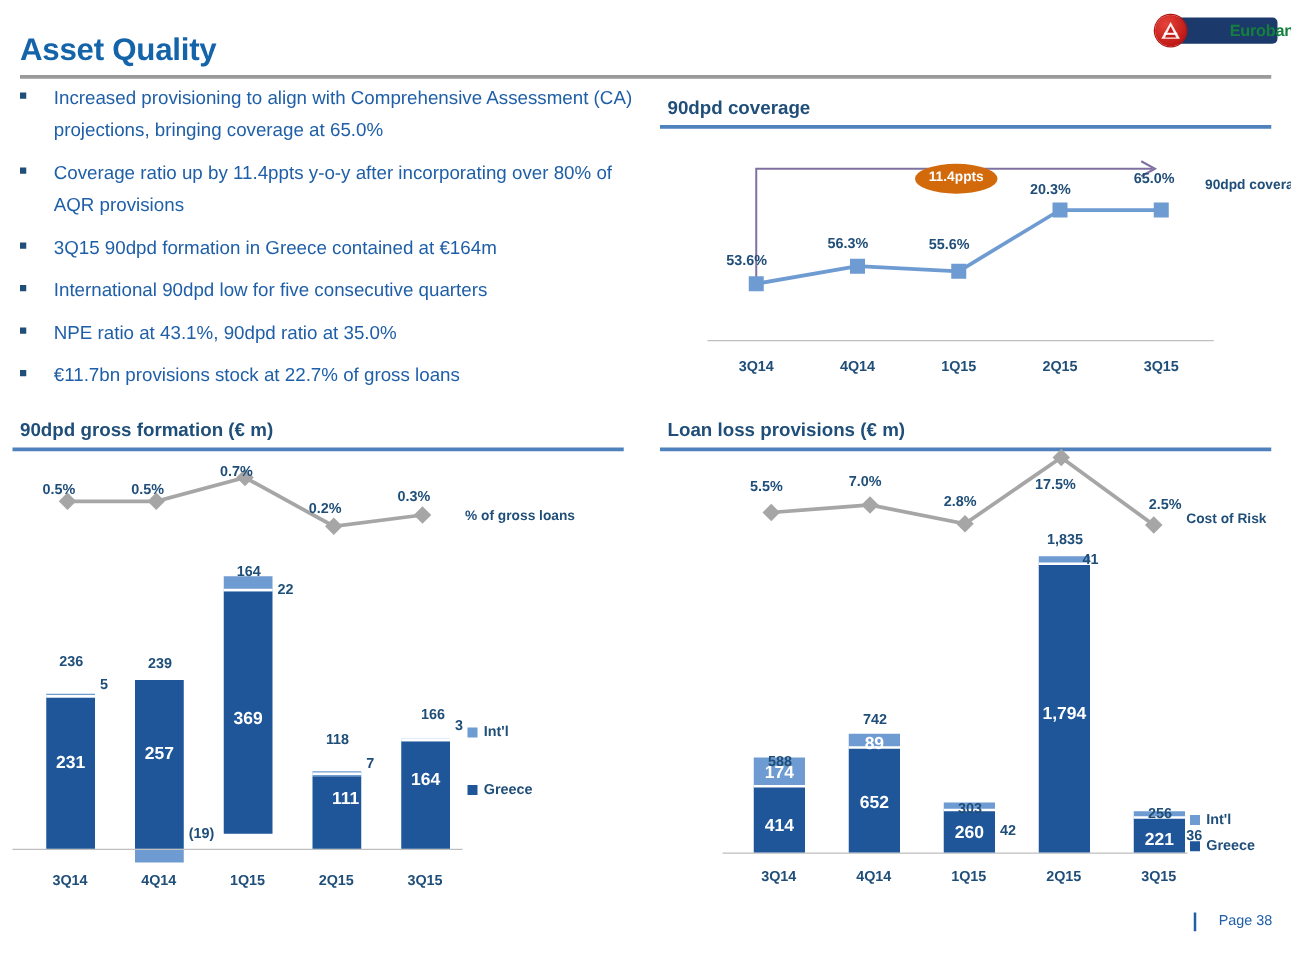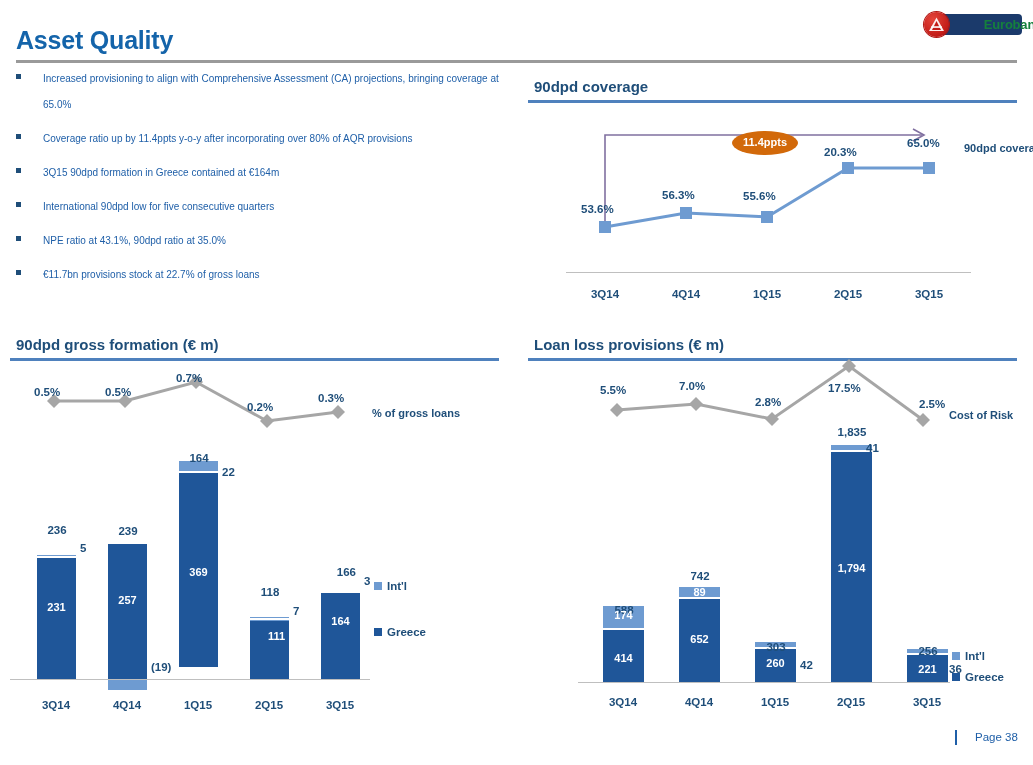--- a/index.html
+++ b/index.html
@@ -38,41 +38,41 @@
   #logo-mark svg{position:absolute;left:4px;top:4px;}
 
   
   #bullets{position:absolute;left:16px;top:66px;width:492px;}
   .bullet-row{display:flex;align-items:flex-start;margin-bottom:8px;}
   .bullet-sq{
     width:5px;height:5px;background:#1F4E79;margin-top:8px;
     margin-right:22px;flex:0 0 5px;
   }
   .bullet-text{
-    font-size:10px;color:#1F5FA8;line-height:26px;
+    font-size:15px;color:#1F5FA8;line-height:26px;
   }
 
   
   .panel-title{
     position:absolute;font-size:15px;font-weight:bold;color:#1F4E79;
   }
   .panel-rule{position:absolute;height:3px;background:#4F81BD;}
 
   .chart{position:absolute;}
   .axis-line{position:absolute;height:1px;background:#BFBFBF;}
   .cat-label{
     position:absolute;font-size:11.5px;font-weight:bold;color:#1F4E79;
     text-align:center;
   }
   .val-label{
     position:absolute;font-size:11.5px;font-weight:bold;color:#1F4E79;
     white-space:nowrap;
   }
   .val-inside{
-    position:absolute;font-size:11px;font-weight:bold;color:#ffffff;
+    position:absolute;font-size:14px;font-weight:bold;color:#ffffff;
     white-space:nowrap;text-align:center;
   }
   .series-label{
     position:absolute;font-size:11px;font-weight:bold;color:#1F4E79;
     white-space:nowrap;line-height:15px;
   }
   .bar-greece{position:absolute;background:#1F5699;}
   .bar-intl{position:absolute;background:#6E9BD1;}
   .bar-sep{position:absolute;background:#ffffff;height:2px;}
 

